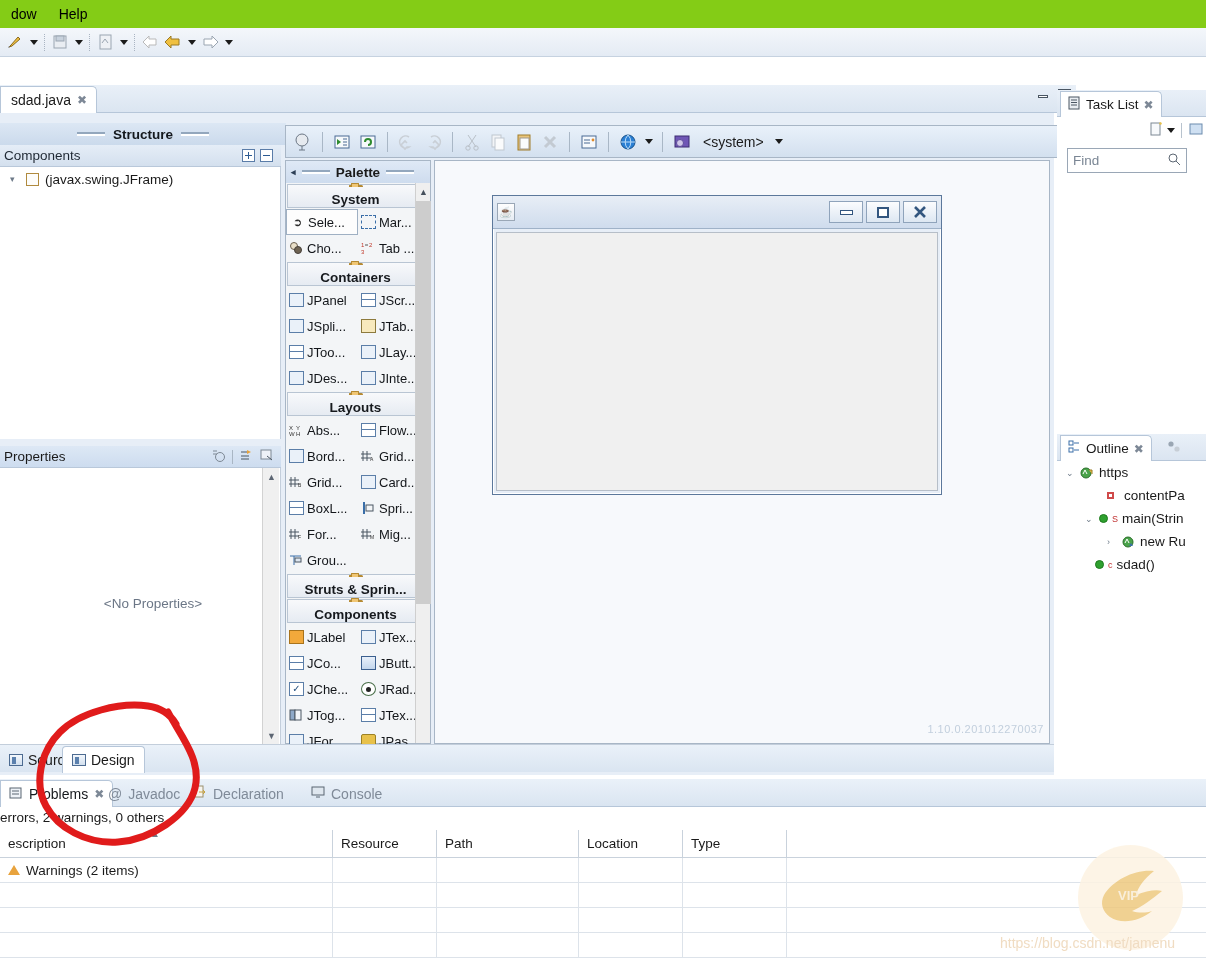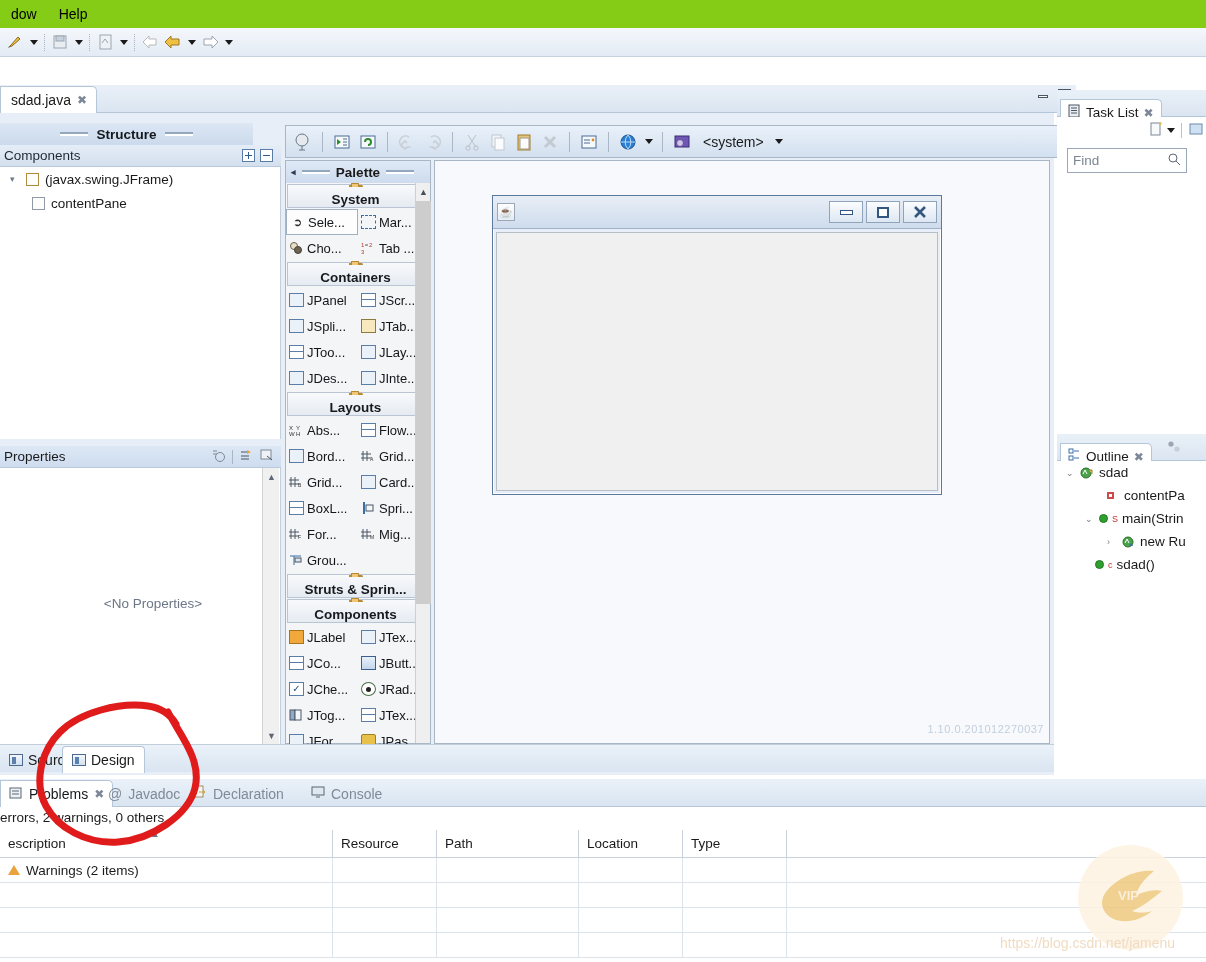--- a/index.html
+++ b/index.html
@@ -55,21 +55,21 @@
   }
   .tab-x { color: #7d8896; font-size: 12px; }
   .win-ctrls { position: absolute; right: 5px; top: 4px; display: flex; gap: 8px; align-items: center; }
   .mini { width: 13px; height: 11px; position: relative; }
   .mini i { position: absolute; left: 1px; bottom: 3px; width: 10px; height: 3px; border: 1px solid #4a5663; background: #ffffff; }
   .maxi { width: 13px; height: 12px; border: 1px solid #4a5663; background: #fff; position: relative; }
   .maxi:after { content: ""; position: absolute; left: 0; top: 0; right: 0; height: 3px; background: #4a5663; }
 
   
   .struct-hdr {
-    position: absolute; left: 0; top: 123px; width: 253px; height: 22px;
+    position: absolute; left: 0; top: 123px; width: 286px; height: 22px;
     background: linear-gradient(#dce7f4, #cbdaec);
     display: flex; align-items: center; justify-content: center; gap: 8px;
     font-weight: bold; font-size: 13.5px; color: #14181d;
   }
   .hline { width: 28px; border-top: 2px solid #93a7bd; border-bottom: 2px solid #ffffff; height: 4px; }
   .comp-hdr {
     position: absolute; left: 0; top: 145px; width: 281px; height: 22px;
     background: linear-gradient(#e5edf7, #d4e0ee);
     border-bottom: 1px solid #b9c8da;
     display: flex; align-items: center; padding-left: 4px;
@@ -186,21 +186,21 @@
   .jf-b .max-g { width: 12px; height: 11px; border: 2px solid #33567f; background: #fff; }
   .jf-body { position: absolute; left: 3px; right: 3px; top: 36px; bottom: 3px; background: #f0f0f0; border: 1px solid #b6bec8; }
   .canvas-ver { position: absolute; right: 5px; bottom: 8px; color: #c2cfdd; font-size: 11px; letter-spacing: 0.5px; }
 
   
   .tl-tabrow {
     position: absolute; left: 1057px; top: 90px; width: 149px; height: 27px;
     background: linear-gradient(#e9f0f8, #dbe5f1); border-bottom: 1px solid #b6c6d9;
   }
   .tl-tab {
-    position: absolute; left: 3px; top: 9px; height: 26px;
+    position: absolute; left: 3px; top: 1px; height: 26px;
     background: #ffffff; border: 1px solid #b6c6d9; border-bottom: none;
     border-radius: 0 5px 0 0; display: flex; align-items: center; gap: 5px; padding: 0 7px;
     font-size: 13.5px;
   }
   .tl-toolrow { position: absolute; left: 1057px; top: 117px; width: 149px; height: 27px; background: #ffffff; display: flex; align-items: center; justify-content: flex-end; gap: 3px; padding-right: 2px; }
   .find-box {
     position: absolute; left: 1067px; top: 148px; width: 120px; height: 25px;
     border: 1px solid #9aa7b6; background: #ffffff;
     display: flex; align-items: center; padding: 0 5px; font-size: 13.5px; color: #7a8694;
   }
@@ -341,24 +341,20 @@
       <span class="pmbtn plus"></span>
       <span class="pmbtn"></span>
     </span>
   </div>
 
   <div class="struct-body">
     <div class="tree-row">
       <span class="twisty">▾</span>
       <span class="sq-icon"></span>
       <span>(javax.swing.JFrame)</span>
-    </div>
-    <div class="tree-row" style="padding-left:32px">
-      <span class="sq-icon plain"></span>
-      <span>contentPane</span>
     </div>
   </div>
 
   <div class="props-hdr">
     <span>Properties</span>
     <span class="btns">
       <span>
         <svg width="15" height="15" viewBox="0 0 15 15">
             <circle cx="9" cy="9" r="4.5" fill="none" stroke="#7d8894"></circle>
             <path d="M2 3 L6 3 M2 6 L6 6" stroke="#7d8894"></path>
@@ -820,21 +816,21 @@
   <div class="ol-body">
     <div class="ol-row" style="padding-left:9px">
       <span class="twisty">⌄</span>
       <span class="ol-ic">
         <svg width="15" height="14" viewBox="0 0 15 14">
             <circle cx="6" cy="7" r="5" fill="#4aa34a" stroke="#2a6f2a"></circle>
             <path d="M3 8 L5 4 L7 8" fill="none" stroke="#fff"></path>
             <path d="M9 4 L12 4 L12 8" fill="#e8c14a" stroke="#9a7a25"></path>
           </svg>
       </span>
-      <span>sdad</span>
+      <span>https</span>
     </div>
     <div class="ol-row" style="padding-left:50px">
       <span class="sq-r"></span>
       <span style="padding-left:6px">contentPa</span>
     </div>
     <div class="ol-row" style="padding-left:28px">
       <span class="twisty">⌄</span>
       <span class="dot-g"></span>
       <span class="sup">S</span>
       <span>main(Strin</span>

